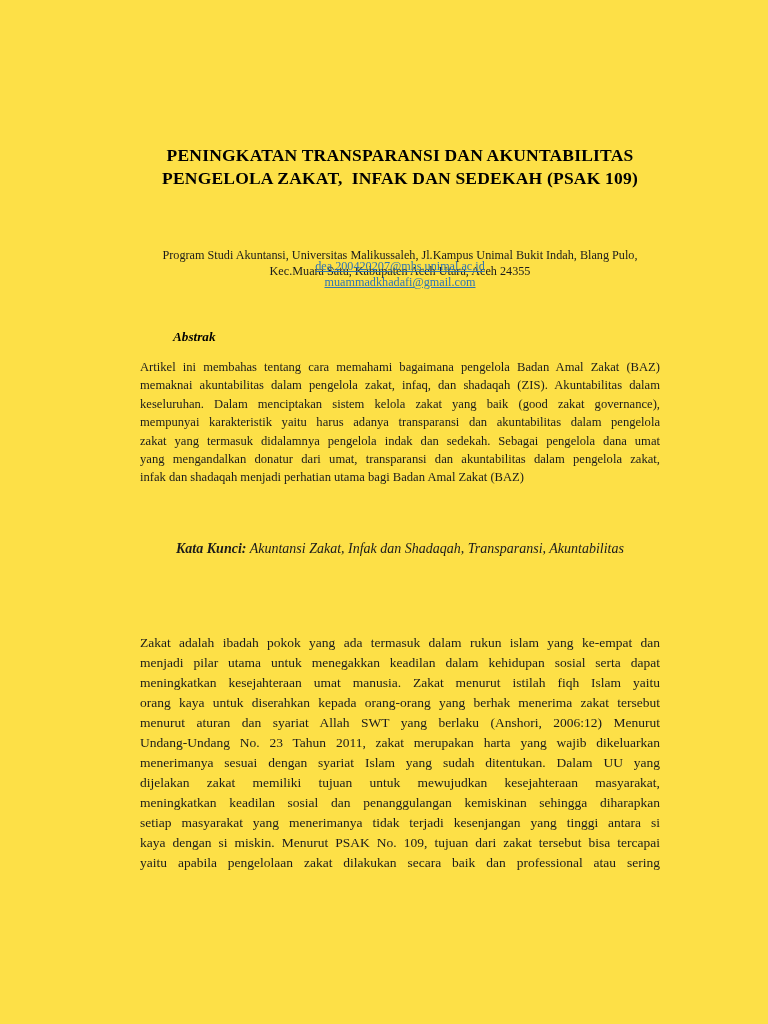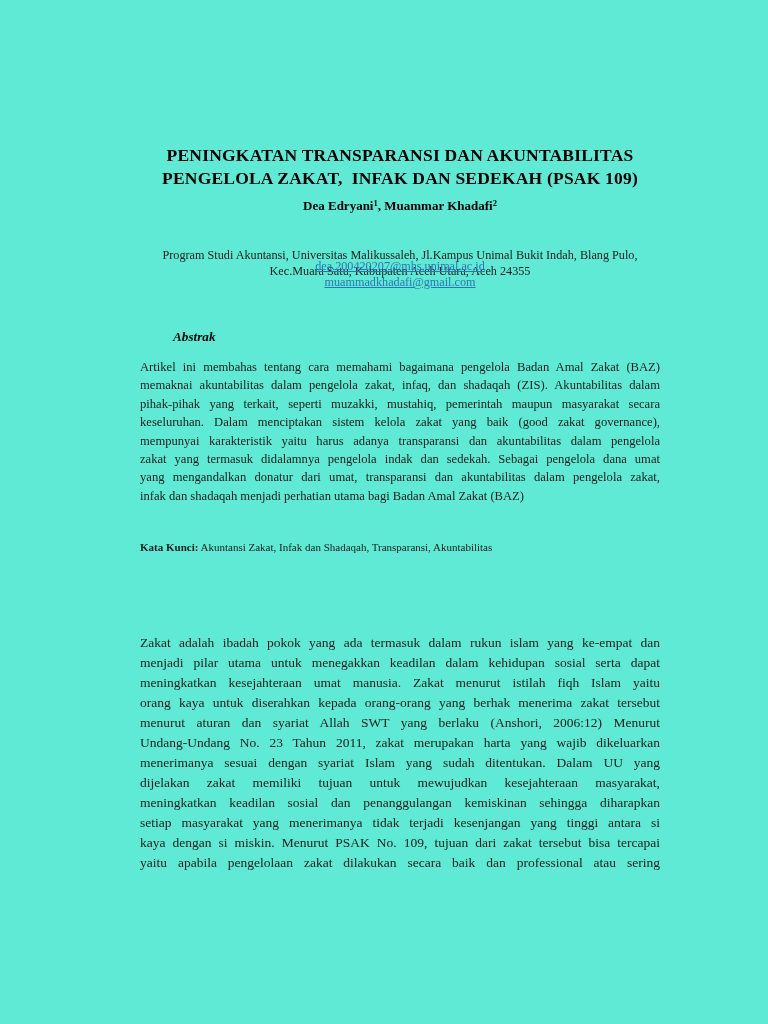--- a/index.html
+++ b/index.html
@@ -1,20 +1,20 @@
 <!DOCTYPE html>
 <html><head>
 <meta charset="utf-8">
 <style>
   html, body { margin: 0; padding: 0; background: #ffffff; }
   .page {
     position: relative;
     width: 768px;
     height: 1024px;
-    background: #5eead4;
+    background: #fde047;
     overflow: hidden;
     font-family: "Liberation Serif", "DejaVu Serif", serif;
     color: #1b1b1b;
   }
   .col { position: absolute; left: 140px; width: 520px; }
 
   .title {
     top: 144px;
     font-size: 17.5px;
     line-height: 22.5px;
@@ -64,22 +64,24 @@
   }
   .para > div {
     text-align: justify;
     text-align-last: justify;
     white-space: nowrap;
   }
   .para.last-left > div:last-child { text-align-last: left; }
 
   .keywords {
     top: 541px;
-    font-size: 11px;
+    font-size: 14px;
+    font-style: italic;
     white-space: nowrap;
+    text-align: center;
   }
   .keywords .label { font-weight: bold; }
 
   .intro-heading {
     top: 597px;
     font-size: 13.8px;
     font-weight: bold;
     color: #000000;
     letter-spacing: 0.3px;
   }
@@ -90,38 +92,34 @@
   }
 </style>
 </head>
 <body>
 
 <div class="page">
 
   <div class="col title">PENINGKATAN TRANSPARANSI DAN AKUNTABILITAS
 PENGELOLA ZAKAT,  INFAK DAN SEDEKAH (PSAK 109)</div>
 
-  <div class="col authors">
-    <span>Dea Edryani</span><span class="sup">1</span><span>, </span><span>Muammar Khadafi</span><span class="sup">2</span>
-  </div>
 
   <div class="col affiliation">Program Studi Akuntansi, Universitas Malikussaleh, Jl.Kampus Unimal Bukit Indah, Blang Pulo,
 Kec.Muara Satu, Kabupaten Aceh Utara, Aceh 24355</div>
 
   <div class="col emails">
     <a class="email-link">dea.200420207@mhs.unimal.ac.id</a><br>
     <a class="email-link">muammadkhadafi@gmail.com</a>
   </div>
 
   <div class="col abstract-heading">Abstrak</div>
 
   <div class="col abstract-body para last-left">
       <div>Artikel ini membahas tentang cara memahami bagaimana pengelola Badan Amal Zakat (BAZ)</div>
       <div>memaknai akuntabilitas dalam pengelola zakat, infaq, dan shadaqah (ZIS). Akuntabilitas dalam</div>
-      <div>pihak-pihak yang terkait, seperti muzakki, mustahiq, pemerintah maupun masyarakat secara</div>
       <div>keseluruhan. Dalam menciptakan sistem kelola zakat yang baik (good zakat governance),</div>
       <div>mempunyai karakteristik yaitu harus adanya transparansi dan akuntabilitas dalam pengelola</div>
       <div>zakat yang termasuk didalamnya pengelola indak dan sedekah. Sebagai pengelola dana umat</div>
       <div>yang mengandalkan donatur dari umat, transparansi dan akuntabilitas dalam pengelola zakat,</div>
       <div>infak dan shadaqah menjadi perhatian utama bagi Badan Amal Zakat (BAZ)</div>
     </div>
 
   <div class="col keywords">
     <span class="label">Kata Kunci:</span>
     <span>Akuntansi Zakat, Infak dan Shadaqah, Transparansi, Akuntabilitas</span>

